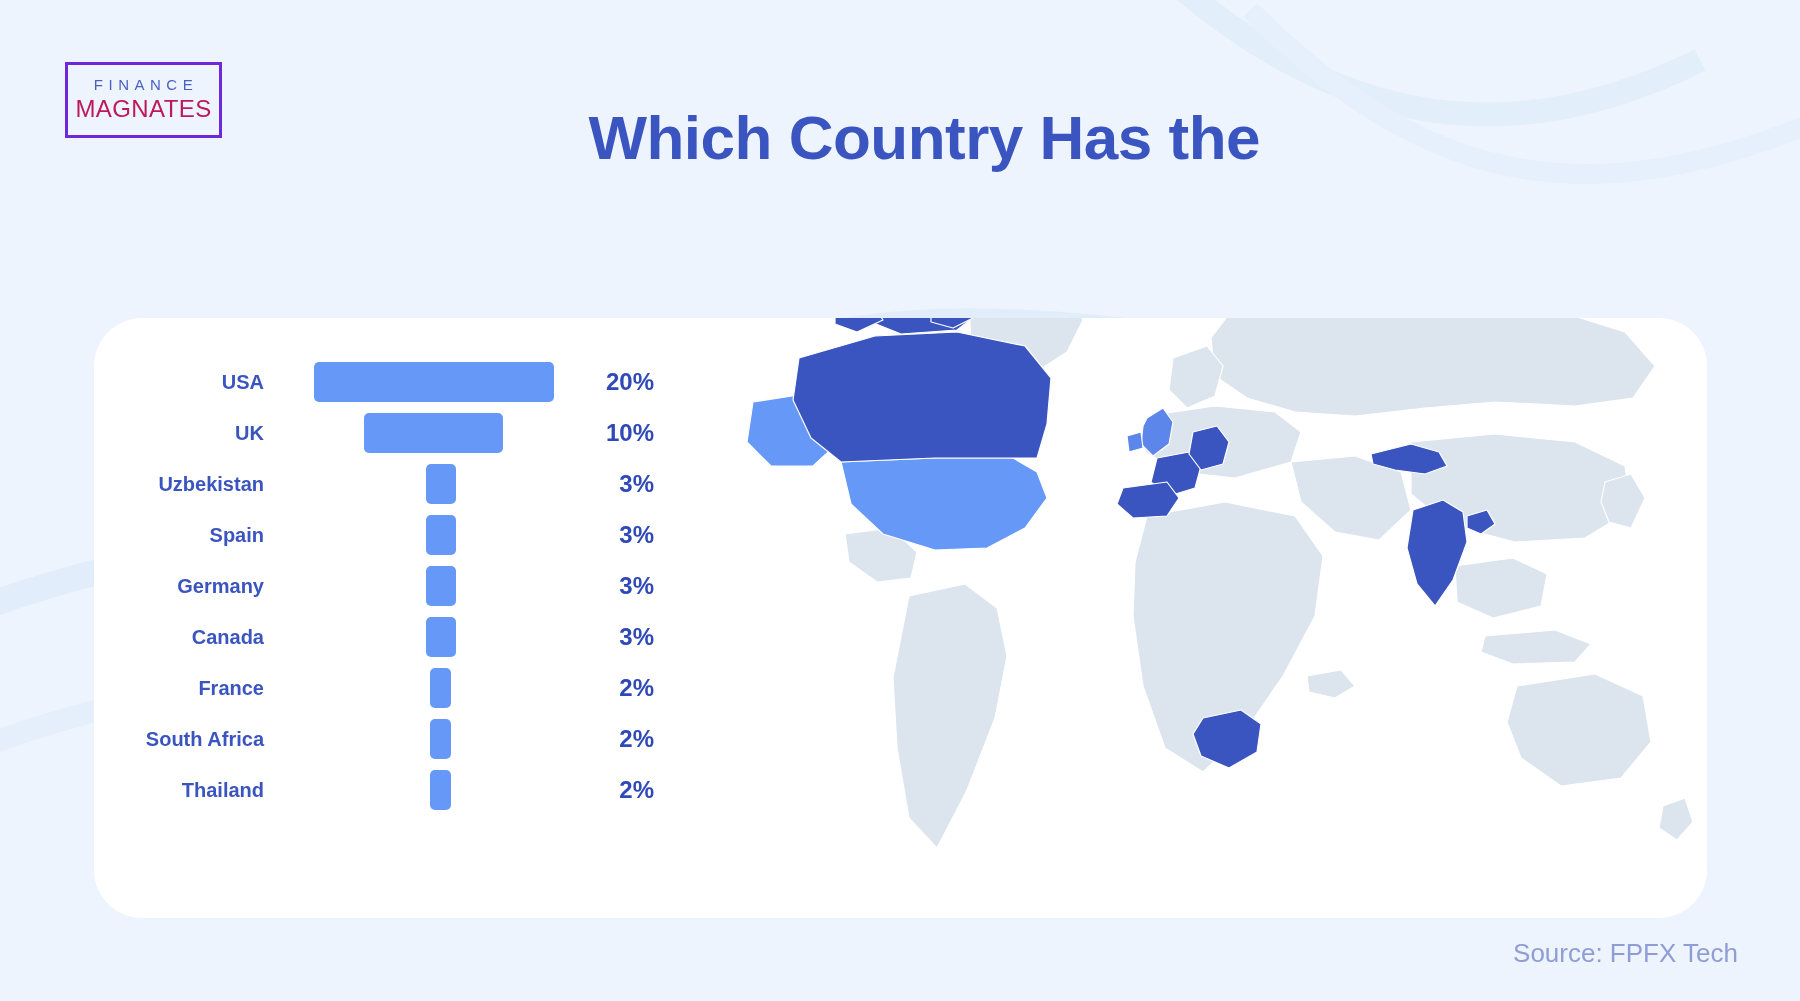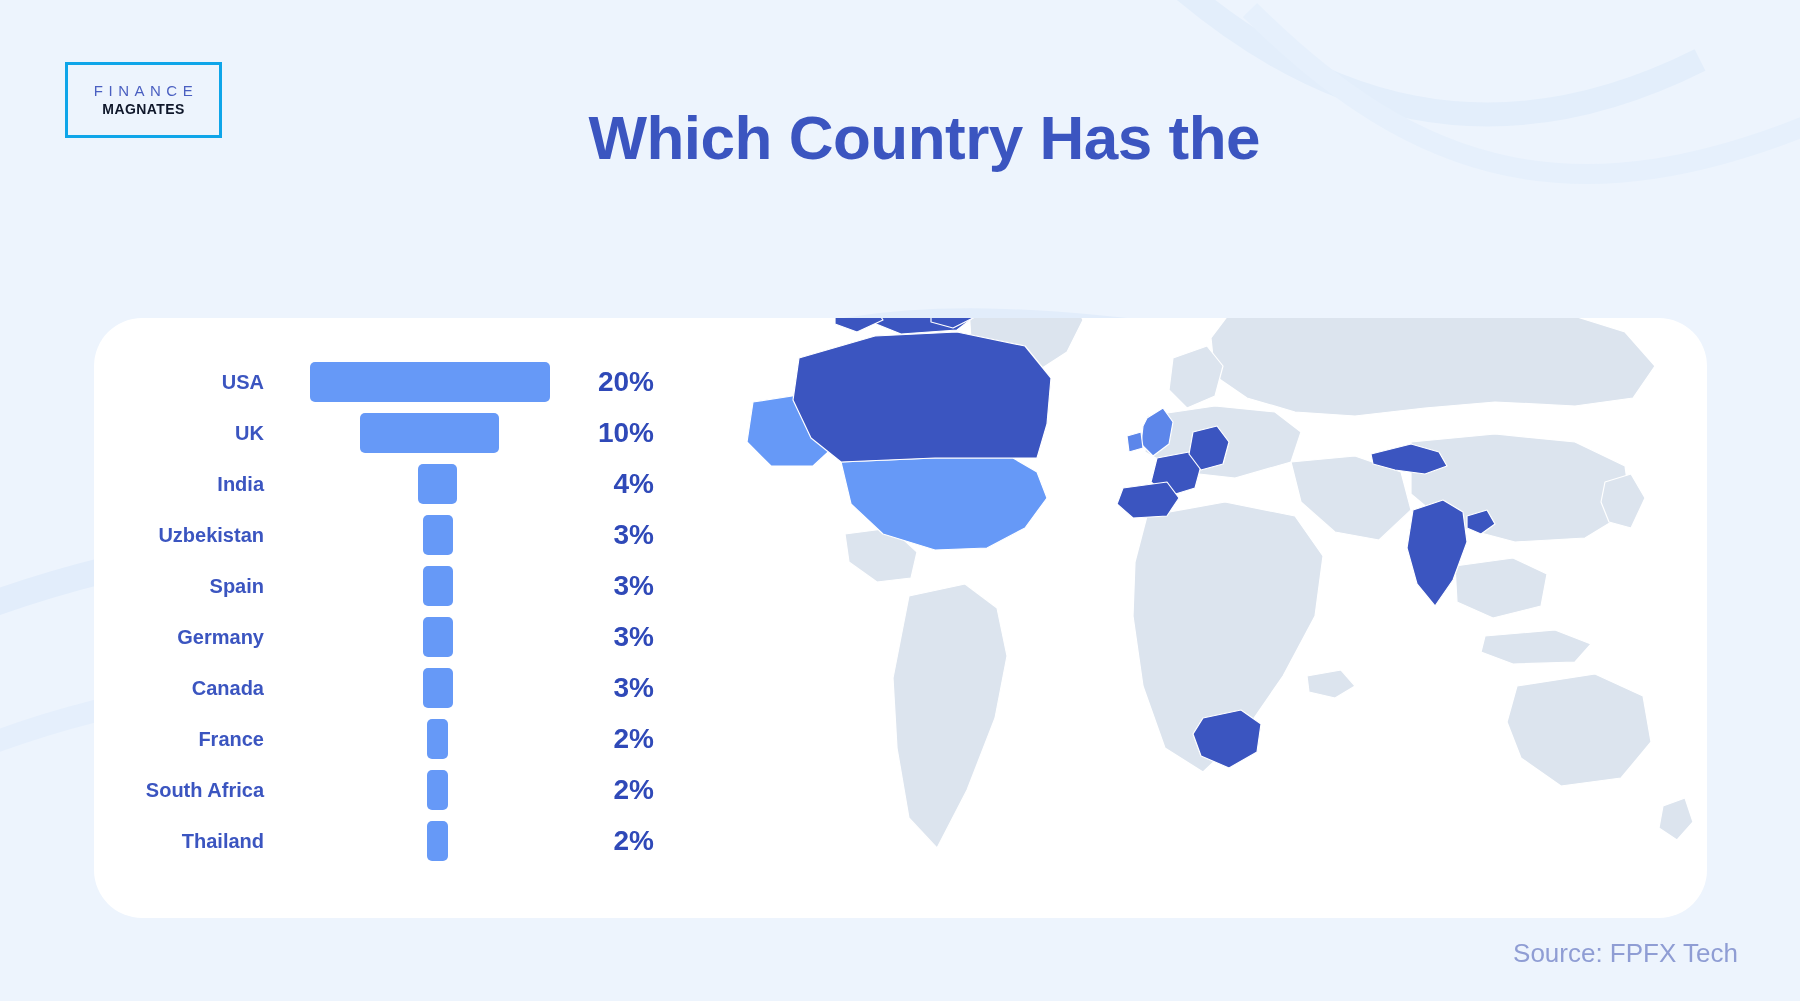--- a/index.html
+++ b/index.html
@@ -9,32 +9,32 @@
     background: #edf4fd;
     position: relative;
     overflow: hidden;
   }
   
   .bg-waves { position: absolute; inset: 0; z-index: 0; pointer-events: none; }
   
   .logo {
     position: absolute; left: 65px; top: 62px;
     width: 157px; height: 76px;
-    border: 3px solid #0ea5e9;
+    border: 3px solid #6d28d9;
     display: flex; flex-direction: column;
     align-items: center; justify-content: center;
     background: transparent;
   }
   .logo-top {
     font-size: 15px; letter-spacing: 5.5px; color: #4a5fc1;
     font-weight: 400; line-height: 1.1; padding-left: 5px;
   }
   .logo-bottom {
-    font-size: 14px; letter-spacing: 0.4px; color: #0f172a;
-    font-weight: 700; line-height: 1.15; margin-top: 2px;
+    font-size: 24px; letter-spacing: 0.4px; color: #be185d;
+    font-weight: 400; line-height: 1.15; margin-top: 2px;
   }
   
   .title {
     position: absolute; left: 360px; top: 98px; width: 900px;
     text-align: right;
     font-size: 62px; font-weight: 700; line-height: 1.28;
     color: #3b55c0; letter-spacing: -0.5px;
   }
   
   .card {
@@ -48,21 +48,21 @@
   .chart { position: absolute; left: 0; top: 42px; width: 560px; }
   .bar-row { display: flex; align-items: center; height: 44px; margin-bottom: 7px; justify-content: space-between; }
   .bar-label {
     width: 182px; text-align: right; padding-right: 12px;
     font-size: 20px; font-weight: 600; color: #3b55c0; white-space: nowrap;
   }
   .bar {
     height: 40px; background: #6699f7; border-radius: 5px; flex: 0 0 auto;
   }
   .bar-value {
-    font-size: 28px; font-weight: 700; color: #2f49b8; margin-left: 14px; white-space: nowrap;
+    font-size: 24px; font-weight: 700; color: #2f49b8; margin-left: 14px; white-space: nowrap;
   }
   
   .map { position: absolute; right: -8px; top: -52px; width: 1020px; height: 660px; }
   .map svg { width: 100%; height: 100%; display: block; }
   
   .source {
     position: absolute; right: 62px; top: 938px;
     font-size: 26px; color: #8f9dd4; z-index: 3;
   }
 </style>
@@ -163,25 +163,20 @@
       <span class="bar" style="width:240px"></span>
       <span class="bar-value">20%</span>
     </div>
 
     <div class="bar-row">
       <span class="bar-label">UK</span>
       <span class="bar" style="width:139px"></span>
       <span class="bar-value">10%</span>
     </div>
 
-    <div class="bar-row">
-      <span class="bar-label">India</span>
-      <span class="bar" style="width:39px"></span>
-      <span class="bar-value">4%</span>
-    </div>
 
     <div class="bar-row">
       <span class="bar-label">Uzbekistan</span>
       <span class="bar" style="width:30px"></span>
       <span class="bar-value">3%</span>
     </div>
 
     <div class="bar-row">
       <span class="bar-label">Spain</span>
       <span class="bar" style="width:30px"></span>

